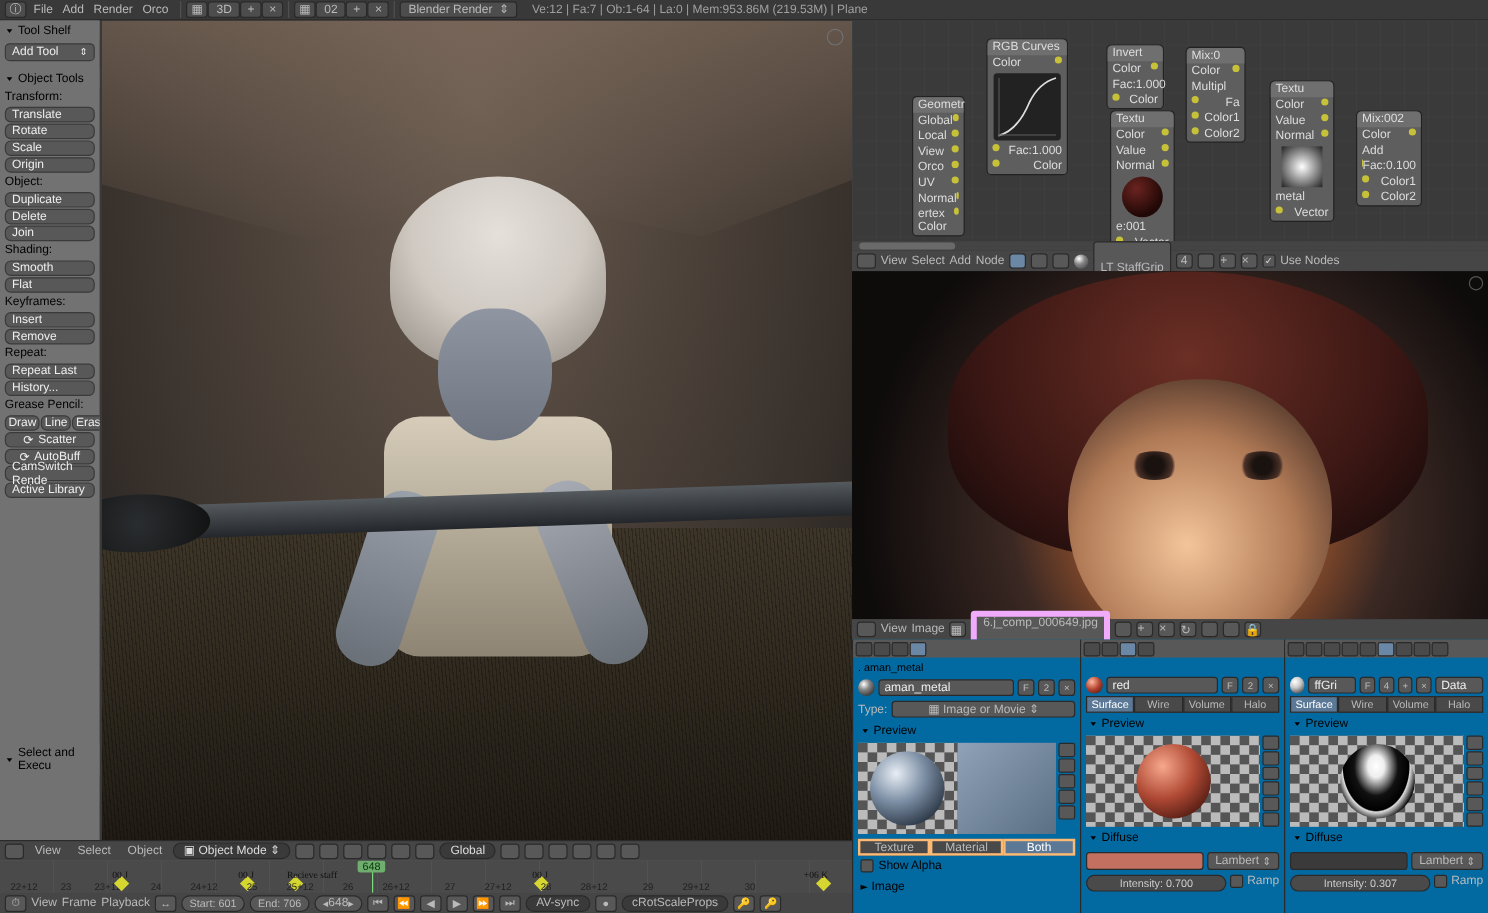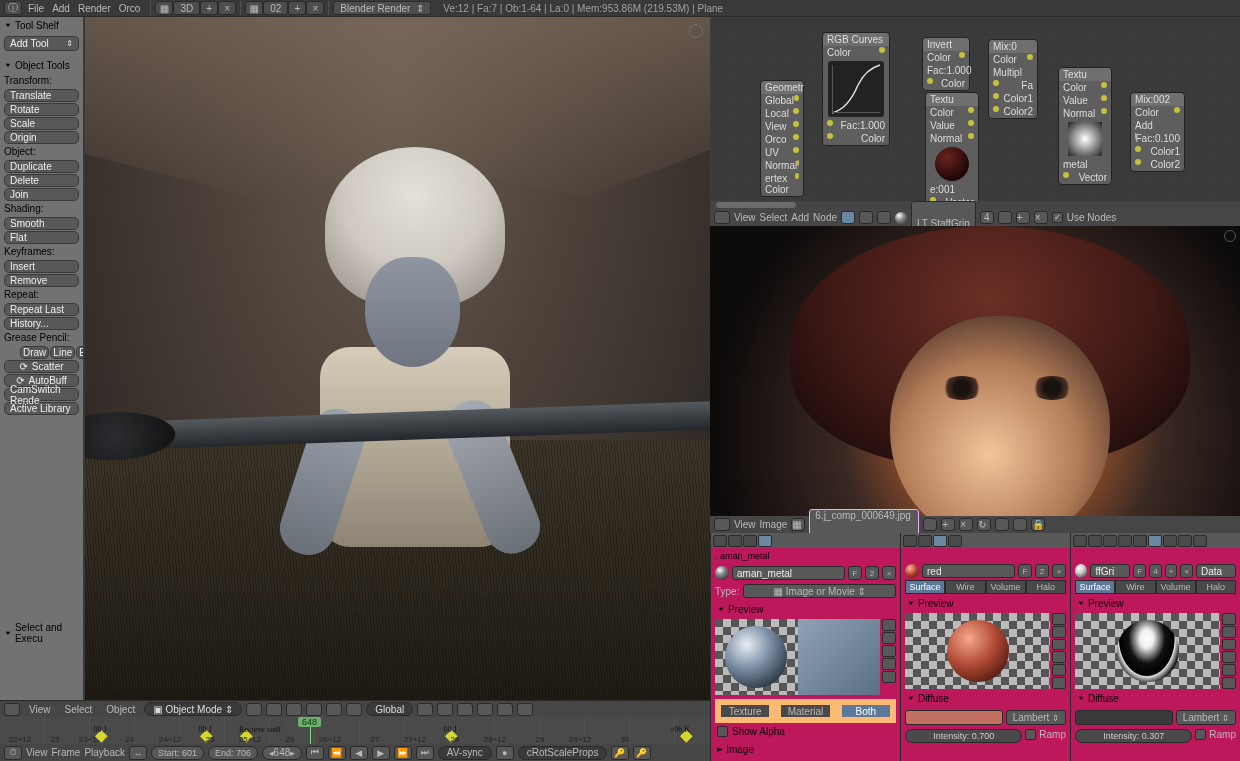--- a/index.html
+++ b/index.html
@@ -16,21 +16,21 @@
 .topbar .stats { margin-left:12px; color:#a0a0a0; }
 
 
 .toolshelf { position:absolute; top:17px; left:0; width:83px; height:700px; background:#727272; overflow:hidden; }
 .toolshelf .section-hdr { display:flex; align-items:center; gap:3px; padding:3px 4px; background:#727272; color:#000; }
 .toolshelf .section-hdr::before { content:"▼"; font-size:8px; color:#000; transform:scaleY(0.7); }
 .toolshelf .dropdown { margin:2px 4px 6px 4px; height:15px; background:#585858; border:1px solid #3a3a3a; border-radius:4px; display:flex; align-items:center; justify-content:space-between; padding:0 5px; color:#eee; }
 .toolshelf .dropdown::after { content:"⇕"; font-size:8px; }
 .toolshelf .lbl { padding:1px 4px 2px 4px; color:#000; }
 .toolshelf .tbtn { margin:1px 4px; height:13px; background:#585858; border:1px solid #3a3a3a; border-radius:5px; display:flex; align-items:center; padding:0 5px; color:#eee; cursor:pointer; }
-.toolshelf .row3 { display:flex; gap:1px; margin:1px 20px; }
+.toolshelf .row3 { display:flex; gap:1px; margin:1px 4px; }
 .toolshelf .row3 .tbtn{ flex:1; margin:0; justify-content:center; padding:0 2px; }
 .toolshelf .tbtn.ico { justify-content:center; gap:4px; }
 
 
 .viewport { position:absolute; top:17px; left:85px; width:625px; height:683px; background:linear-gradient(#3a3838,#2a2928); overflow:hidden; }
 .viewport .vpimg { position:absolute; inset:0; }
 
 .tentbg { position:absolute; inset:0; background:
  radial-gradient(ellipse at 50% 10%, #6b5c51 0%, #4e433b 40%, #312b27 80%);
 }
@@ -93,21 +93,21 @@
  background:radial-gradient(ellipse at 50% 30%, #6b2f25 0%, #3b1714 60%, #120808 95%);
  border-radius:50% 50% 40% 40%;}
 .renderimg .rface{ position:absolute; top:90px; left:180px; width:220px; height:230px;
  background:radial-gradient(circle at 45% 60%, #f3c49a 0%, #b07a56 50%, #3a2620 90%);
  border-radius:48% 48% 50% 50%;}
 .renderimg .reye{ position:absolute; top:150px; width:44px; height:24px; background:radial-gradient(circle,#1a120f 30%, #4a3128 60%, transparent 70%); border-radius:50%;}
 .renderimg .reye.l{ left:230px;} .renderimg .reye.r{ left:320px;}
 .imghdr { position:absolute; top:516px; left:710px; width:530px; height:17px; background:#464646; display:flex; align-items:center; padding:0 4px; gap:4px; }
 
 
-.props { position:absolute; top:533px; height:228px; background:#be185d; border-left:1px solid #2a2a2a; }
+.props { position:absolute; top:533px; height:228px; background:#0369a1; border-left:1px solid #2a2a2a; }
 .props.a { left:710px; width:190px; }
 .props.b { left:900px; width:170px; }
 .props.c { left:1070px; width:170px; }
 .props .tabrow { height:15px; background:#585858; display:flex; align-items:center; padding:0 2px; gap:1px; }
 .props .tabico { width:14px; height:12px; background:#4a4a4a; border:1px solid #2a2a2a; border-radius:2px; }
 .props .tabico.on{ background:#6a88a6; }
 .props .crumb { padding:3px 4px; color:#000; font-size:9px; white-space:nowrap; overflow:hidden; }
 .props .matsel { display:flex; align-items:center; gap:3px; padding:2px 4px; }
 .props .matsel .sphere{ width:14px; height:14px; border-radius:50%; background:radial-gradient(circle at 35% 30%, #fff, #888 35%, #333 80%);}
 .props .matsel .name{ flex:1; height:14px; background:#585858; border:1px solid #2a2a2a; border-radius:3px; display:flex; align-items:center; padding:0 4px; color:#eee;}
@@ -121,21 +121,21 @@
 .props .phdr::before{ content:"▼"; font-size:8px; color:#000; transform:scaleY(0.7);}
 .props .phdr.c::before{ content:"▶"; }
 .props .preview { margin:0 4px; position:relative; height:76px; display:flex; }
 .props .preview .pv { flex:1; background:
   repeating-conic-gradient(#bbb 0 25%, #555 0 50%) 0 0/16px 16px;
   position:relative;}
 .props .preview .pv .ball{ position:absolute; top:50%; left:50%; width:62px; height:62px; margin:-31px 0 0 -31px; border-radius:50%; }
 .props .preview .side { width:16px; display:flex; flex-direction:column; gap:1px; padding-left:2px;}
 .props .preview .side .s{ width:14px; height:12px; background:#585858; border:1px solid #2a2a2a; border-radius:2px;}
 .threetab { display:flex; margin:4px 4px 0 4px; }
-.threetab .tt{ flex:1; height:24px; background:#494949; border:6px solid #fdba74; display:flex; align-items:center; justify-content:center; }
+.threetab .tt{ flex:1; height:14px; background:#494949; border:2px solid #fdba74; display:flex; align-items:center; justify-content:center; }
 .threetab .tt.on{ background:#5b7896; color:#fff;}
 .chkrow { padding:3px 6px; display:flex; align-items:center; gap:4px; color:#000;}
 .diffuse { padding:2px 4px; display:flex; gap:3px; align-items:center;}
 .diffuse .sw{ flex:1; height:15px; border:1px solid #2a2a2a; border-radius:3px;}
 .diffuse .dd{ width:60px; height:15px; background:#585858; border:1px solid #2a2a2a; border-radius:3px; display:flex; align-items:center; justify-content:center; font-size:9px;}
 .introw { padding:2px 4px; display:flex; gap:3px; }
 .introw .nf{ flex:1; height:14px; background:#4a4a4a; border:1px solid #2a2a2a; border-radius:7px; display:flex; align-items:center; justify-content:center; color:#ccc; font-size:9px;}
 
 
 .timeline { position:absolute; top:717px; left:0; width:710px; height:44px; background:#4a4a4a; }
@@ -447,21 +447,21 @@
         <div class="reye l"></div>
         <div class="reye r"></div>
    </div>
    <div class="rclose"></div>
  </div>
  <div class="imghdr">
    <span class="ico" style="width:16px;height:13px;background:#585858;border:1px solid #2a2a2a;border-radius:3px;"></span>
    <span class="mitem">View</span>
    <span class="mitem">Image</span>
    <span class="ico" style="width:14px;height:13px;background:#585858;border:1px solid #2a2a2a;border-radius:3px;">▦</span>
-   <span class="fld" style="background:#585858;border:1px solid #f0abfc;border-radius:3px;height:31px;padding:0 5px;min-width:110px;">6.j_comp_000649.jpg</span>
+   <span class="fld" style="background:#585858;border:5px solid #f0abfc;border-radius:3px;height:31px;padding:0 5px;min-width:110px;">6.j_comp_000649.jpg</span>
    <span class="ico" style="width:14px;height:13px;background:#585858;border:1px solid #2a2a2a;border-radius:3px;"></span>
    <span class="ico" style="width:14px;height:13px;background:#585858;border:1px solid #2a2a2a;border-radius:3px;">+</span>
    <span class="ico" style="width:14px;height:13px;background:#585858;border:1px solid #2a2a2a;border-radius:3px;">×</span>
    <span class="ico" style="width:14px;height:13px;background:#585858;border:1px solid #2a2a2a;border-radius:3px;">↻</span>
    <span class="ico" style="width:14px;height:13px;background:#585858;border:1px solid #2a2a2a;border-radius:3px;"></span>
    <span class="ico" style="width:14px;height:13px;background:#585858;border:1px solid #2a2a2a;border-radius:3px;"></span>
    <span class="ico" style="width:14px;height:13px;background:#585858;border:1px solid #2a2a2a;border-radius:3px;">🔒</span>
  </div>
 
  <div class="props a">

